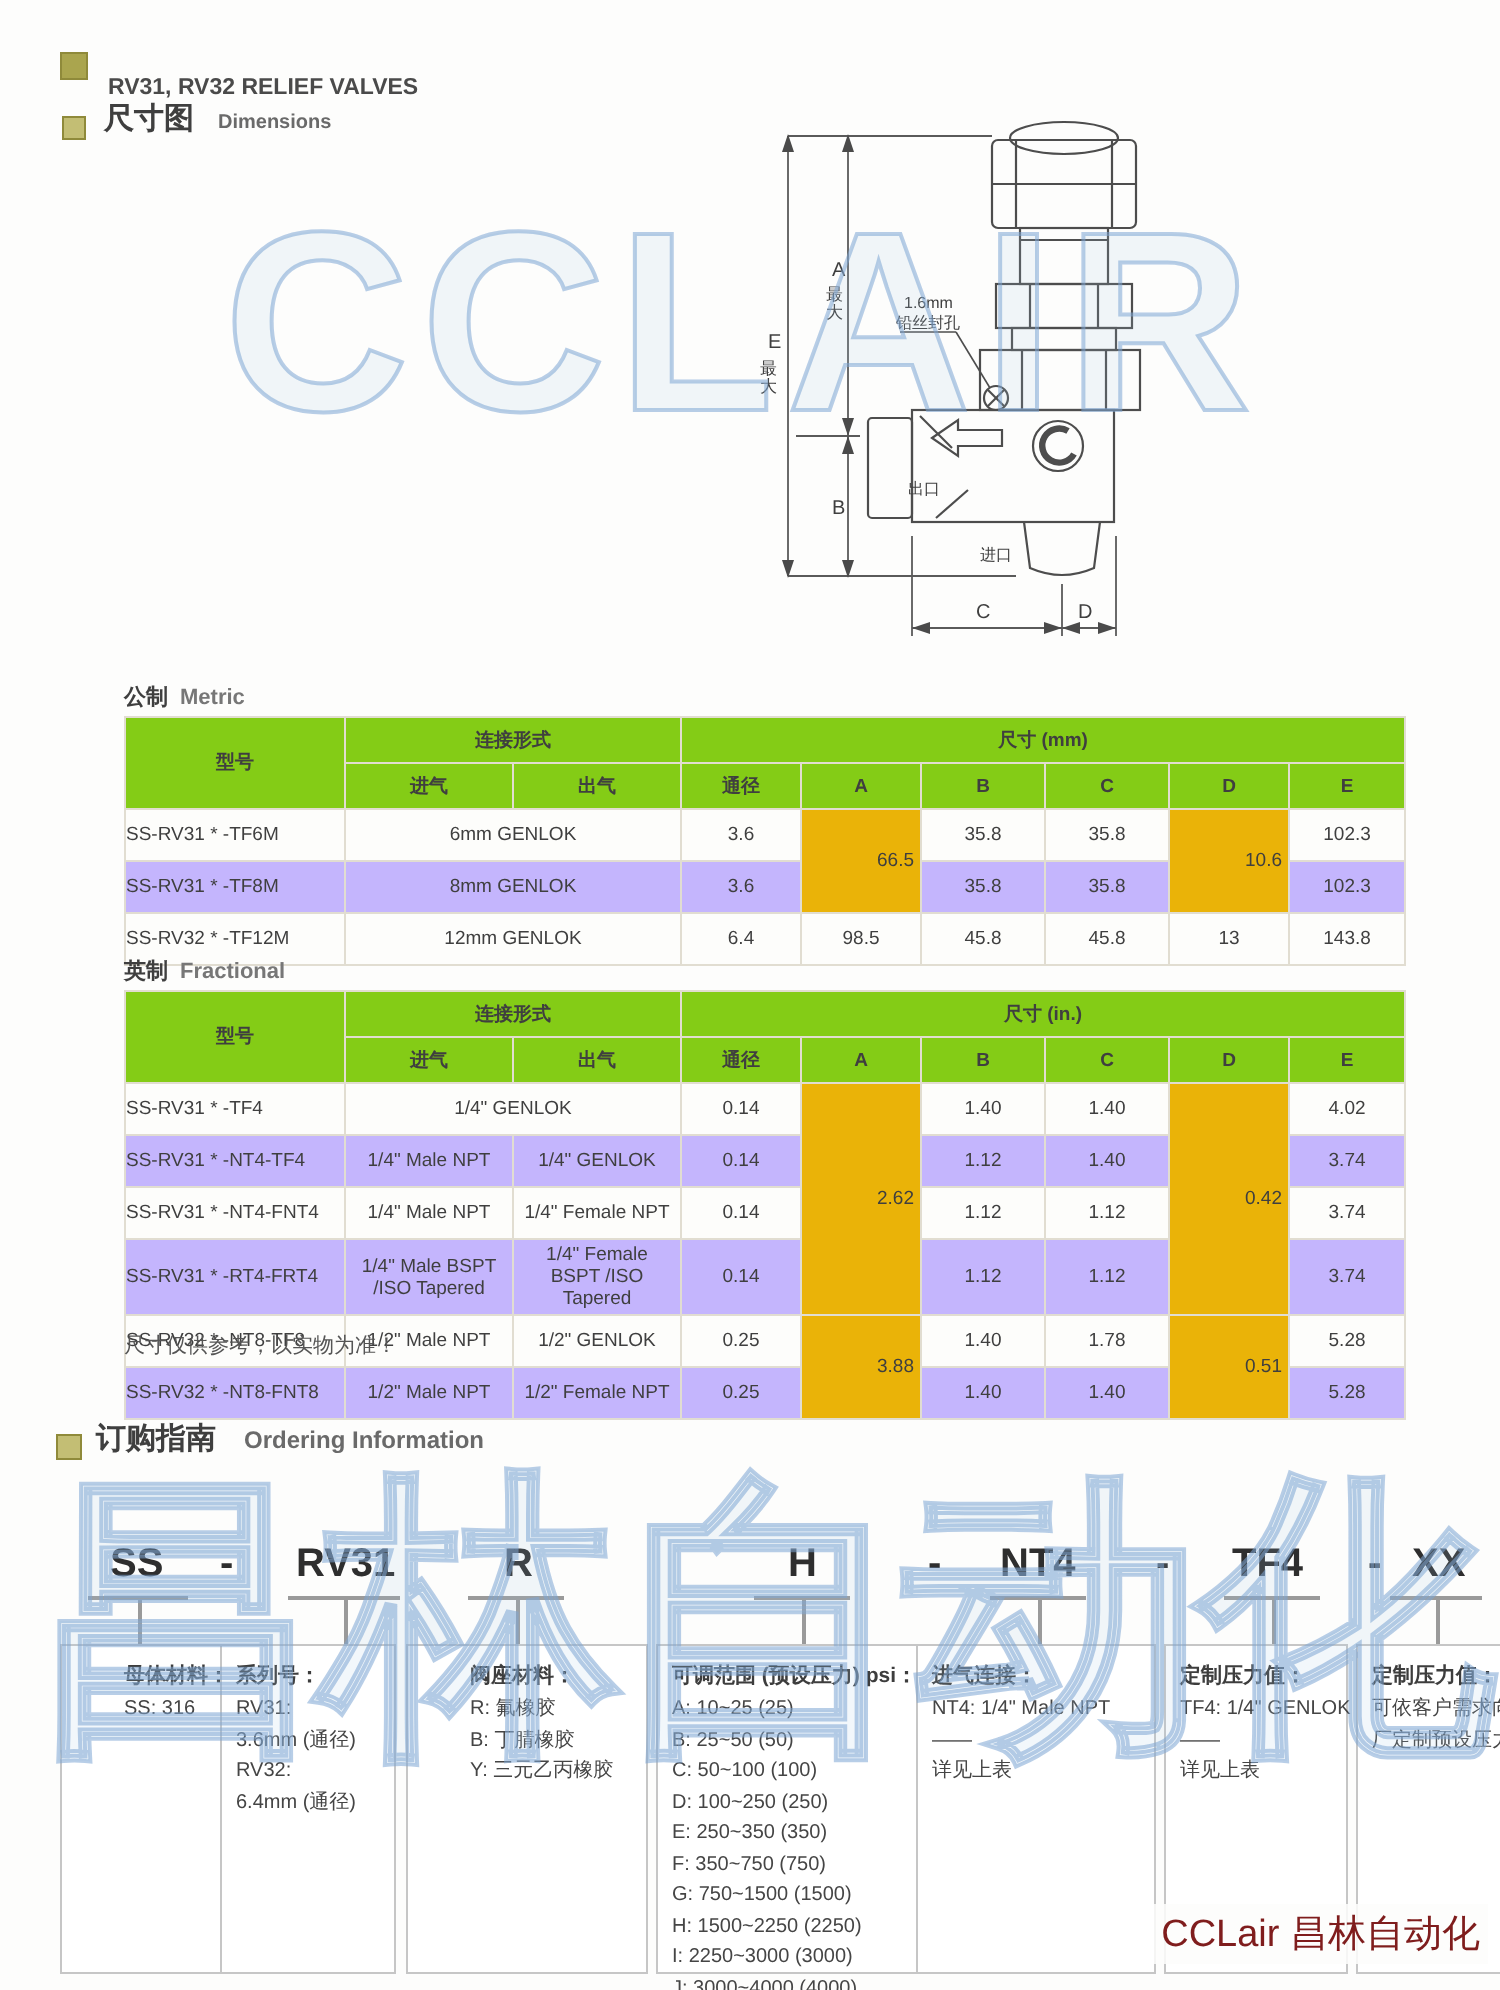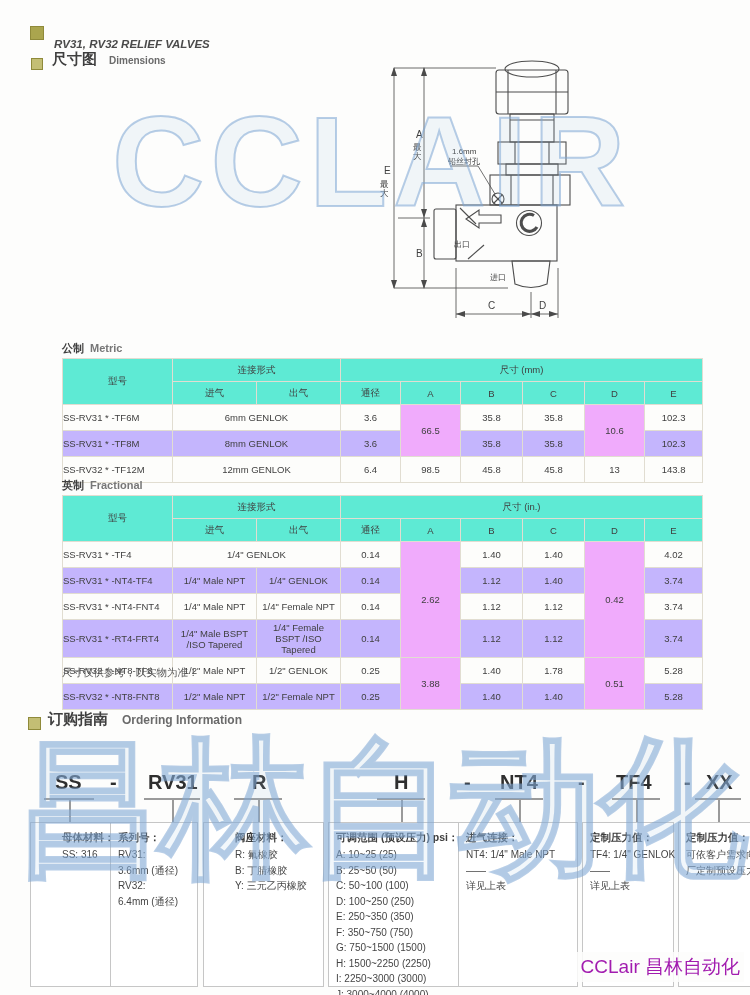--- a/index.html
+++ b/index.html
@@ -7,21 +7,21 @@
     position:relative; width:750px; height:995px; margin:0 auto;
     background:#fdfdfc; overflow:hidden;
     font-family:"Liberation Sans", sans-serif; color:#3c3c3c;
   }
   
   .bullet { position:absolute; background:#aaa54e; border:1px solid #8f8a3a; }
   .b-title { left:30px; top:26px; width:12px; height:12px; }
   .b-dims  { left:31px; top:58px; width:10px; height:10px; background:#c3be74; }
   .b-order { left:28px; top:717px; width:11px; height:11px; background:#c3be74; }
   .title-zh { position:absolute; left:52px; top:13px; font-size:20px; font-weight:bold; font-style:italic; color:#3a3a3a; letter-spacing:0.5px; }
-  .title-en { position:absolute; left:54px; top:38px; font-size:11.5px; font-weight:bold; font-style:italic; color:#4a4a4a; }
+  .title-en { position:absolute; left:54px; top:38px; font-size:11.5px; font-weight:bold; color:#4a4a4a; }
   .sec-zh { font-weight:bold; color:#3f3f3f; }
   .sec-en { font-weight:bold; color:#6a6a6a; }
   .dims-head { position:absolute; left:52px; top:50px; font-size:15px; }
   .dims-head .sec-en { font-size:10px; margin-left:12px; }
   .order-head { position:absolute; left:48px; top:710px; font-size:15px; }
   .order-head .sec-en { font-size:12px; margin-left:14px; }
   .tbl-label { position:absolute; font-size:11px; }
   .tbl-label .sec-en { font-weight:bold; color:#777; margin-left:6px; }
   .lbl-metric { left:62px; top:341px; }
   .lbl-frac   { left:62px; top:478px; }
@@ -34,40 +34,40 @@
   .wm-top { left:112px; top:88px; font-size:128px; letter-spacing:6px; transform:scaleY(1.0); }
   .wm-bottom { left:14px; top:710px; font-size:150px; letter-spacing:-4px; }
   
   .drawing { position:absolute; left:372px; top:56px; z-index:2; }
   
   .tblwrap { position:absolute; left:62px; }
   .tw-metric { top:358px; }
   .tw-frac { top:495px; }
   table { border-collapse:collapse; width:640px; table-layout:fixed; font-size:9.5px; color:#3f3f3f; }
   th, td { border:1px solid #e1ddd1; text-align:center; padding:2px 3px; background:#fdfdfb; font-weight:normal; }
-  thead th { background:#5eead4; font-weight:normal; height:18px; }
+  thead th { background:#84cc16; font-weight:bold; height:18px; }
   tbody td { height:21px; }
   td.model { text-align:left; padding-left:0; }
   tr.alt td { background:#c4b5fd; }
-  td.span { background:#f0abfc; }
+  td.span { background:#eab308;text-align:right; }
   
   .code-part { position:absolute; top:771px; font-size:20px; font-weight:bold; color:#2e2e2e; z-index:2; }
   .c0{left:55px;}.c1{left:110px;}.c2{left:148px;}.c3{left:252px;}.c4{left:394px;}
   .c5{left:464px;}.c6{left:500px;}.c7{left:578px;}.c8{left:616px;}.c9{left:684px;}.c10{left:706px;}
   .conn { position:absolute; top:798px; border-top:2px solid #9a9a9a; z-index:1; }
   .conn::after { content:""; position:absolute; left:50%; top:0; width:2px; height:23px; background:#9a9a9a; }
   .k0{left:44px;width:50px;}.k1{left:144px;width:56px;}.k2{left:234px;width:48px;}
   .k3{left:377px;width:48px;}.k4{left:495px;width:48px;}.k5{left:612px;width:48px;}.k6{left:695px;width:46px;}
   .obox { position:absolute; top:822px; height:163px; background:#fff; border:1px solid #c6c6c6; z-index:2; }
   .o0{left:30px;width:73px;padding-left:24px;}.o1{left:110px;width:86px;}.o2{left:203px;width:95px;padding-left:24px;}
   .o3{left:304px;width:146px;margin-left:24px;}.o4{left:458px;width:118px;}.o5{left:582px;width:90px;}.o6{left:678px;width:100px;}
   .obox-title { font-size:10.5px; font-weight:bold; color:#3d3d3d; padding:8px 0 2px 7px; white-space:nowrap; }
   .obox-line { font-size:10px; color:#454545; padding:1px 0 0 7px; white-space:nowrap; line-height:1.45; }
   
-  .footer-brand { position:absolute; right:6px; top:952px; font-size:19px; color:#a21caf; z-index:6; background:rgba(253,253,252,0.85); padding:2px 4px;text-align:right; }
+  .footer-brand { position:absolute; right:6px; top:952px; font-size:19px; color:#7f1d1d; z-index:6; background:rgba(253,253,252,0.85); padding:2px 4px;text-align:right; }
 </style>
 </head>
 <body>
 
 <div class="page">
 
   <div class="bullet b-title"></div>
   <div class="title-en">RV31, RV32 RELIEF VALVES</div>
 
   <div class="bullet b-dims"></div>

